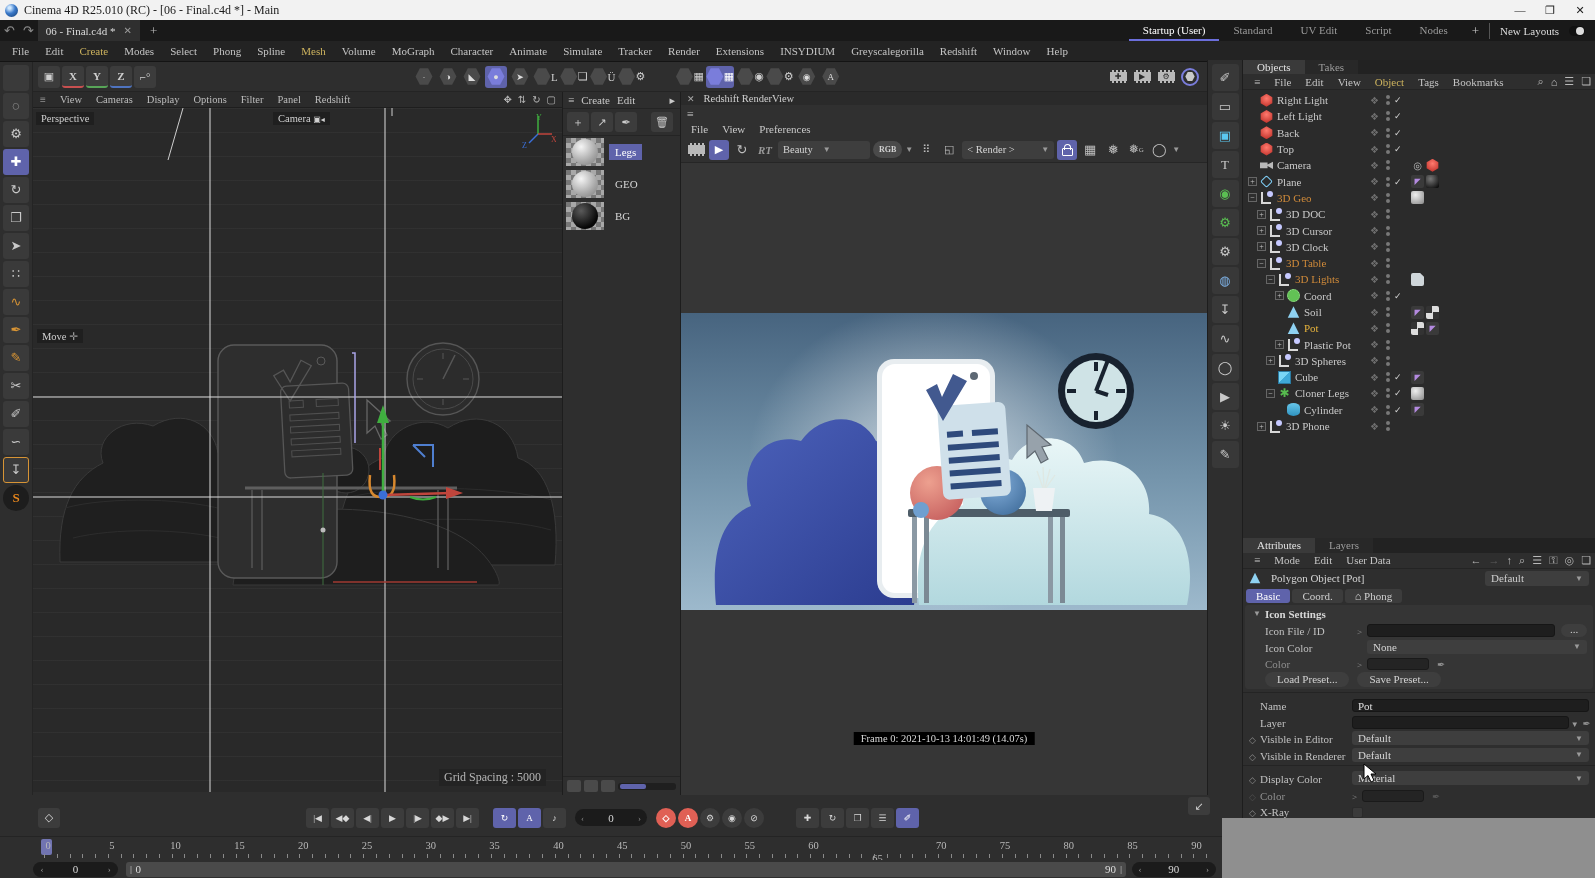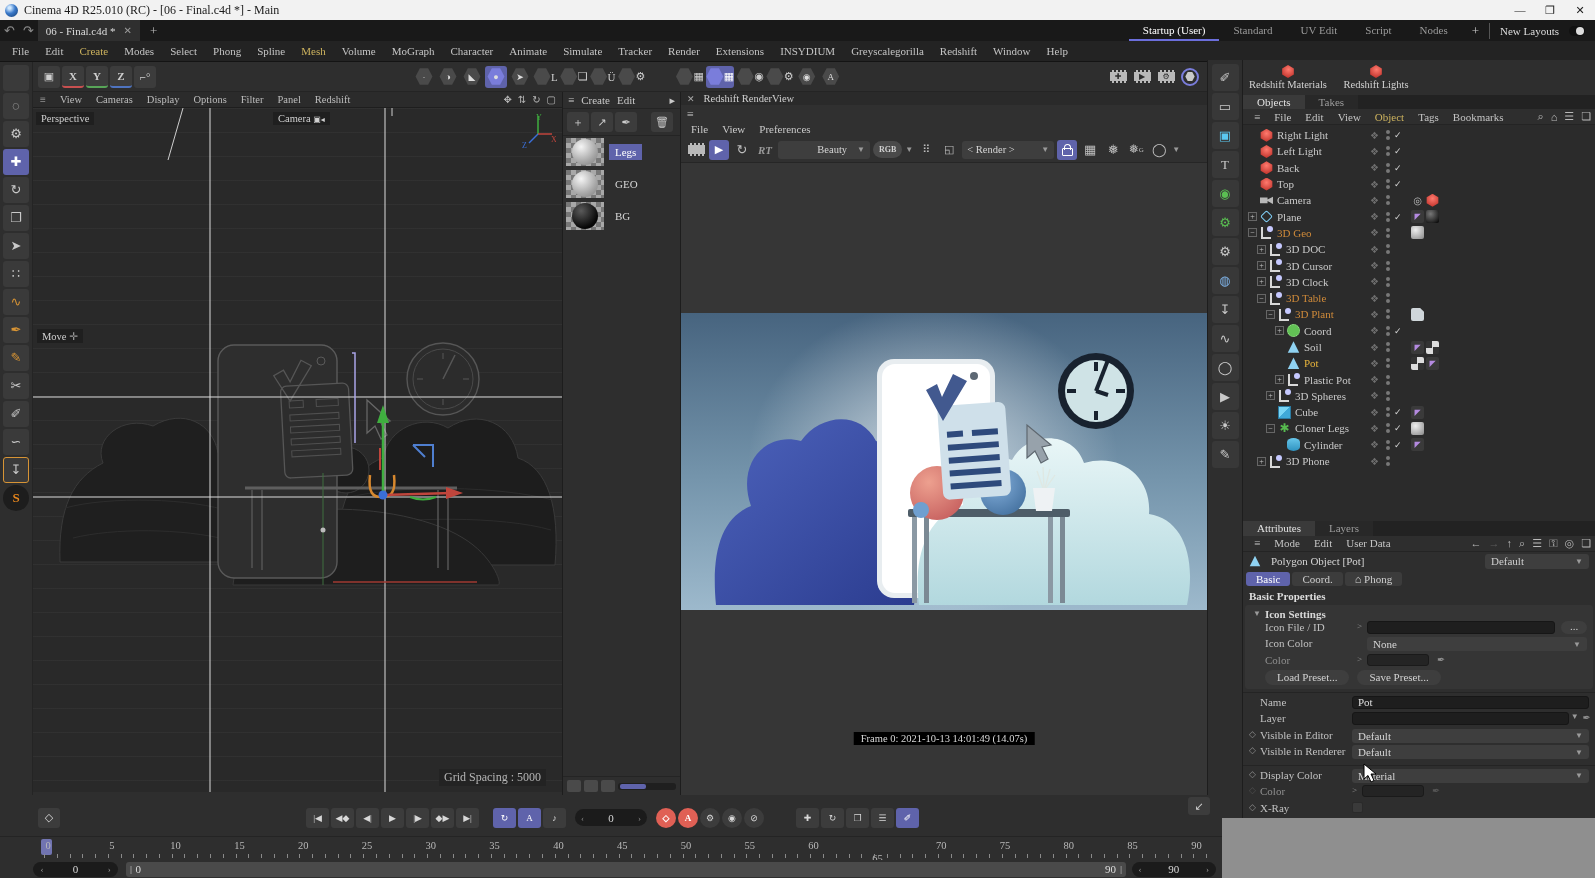--- a/index.html
+++ b/index.html
@@ -174,21 +174,21 @@
   .obj-header{height:19px;display:flex;align-items:center;gap:6px;padding:0 6px;color:#d6d6d6}
   .obj-header .i-poly{width:12px;height:12px}
   .preset-dd{margin-left:auto;width:104px;height:15px;background:#3e3e3e;border-radius:3px;display:flex;
              align-items:center;justify-content:space-between;padding:0 6px;color:#cfcfcf}
   .prop-tabs{height:17px;display:flex;gap:2px;padding:0 3px;align-items:center}
   .prop-tab{padding:1px 10px;background:#3c3c3c;border-radius:3px;color:#cfcfcf}
   .prop-tab.active{background:#5f63ab;color:#fff}
   .sect-title{height:17px;line-height:17px;padding-left:6px;font-weight:bold;color:#dedede}
   .icon-settings{background:#353535;margin:0 2px;border-radius:3px;padding:2px 0}
   .is-head{height:14px;display:flex;align-items:center;padding-left:8px;color:#d8d8d8;gap:4px}
-  .attr-row{height:16.5px;display:flex;align-items:flex-start;padding-left:6px}
+  .attr-row{height:16.5px;display:flex;align-items:flex-end;padding-left:6px}
   .attr-row .dmark{width:11px;color:#8b8b8b;font-size:9px}
   .attr-row .dmark.dim{color:#4f4f4f}
   .attr-label{width:92px;color:#c0c0c0;white-space:nowrap}
   .attr-label.ind{padding-left:14px;width:106px}
   .gt{color:#8f8f8f;width:10px;font-size:9px}
   .fld-input{flex:1;height:13px;background:#1e1e1e;border:1px solid #161616;border-radius:3px;color:#e0e0e0;
              padding:0 5px;margin-right:6px;display:flex;align-items:center}
   .fld-dd{flex:1;height:14px;background:#3e3e3e;border-radius:3px;color:#d5d5d5;display:flex;align-items:center;
           justify-content:space-between;padding:0 6px;margin-right:6px}
   .caret{color:#9a9a9a;font-size:8px}
@@ -636,21 +636,21 @@
         <span>Preferences</span>
 
     </div>
     <div class="rv-toolbar">
       <span class="rv-btn">
           <span class="film"></span>
         </span>
       <span class="rv-btn active">▶</span>
       <span class="rv-btn" style="font-size:13px">↻</span>
       <span class="rv-btn" style="font-style:italic;font-weight:bold;color:#9a9a9a">RT</span>
-      <span class="rv-select" style="width:92px;justify-content:flex-end">
+      <span class="rv-select" style="width:92px;justify-content:flex-start">
         <span>Beauty</span>
           <span class="caret">▼</span>
       </span>
       <span class="rgb-pill">
           <span>RGB</span>
         </span>
       <span class="caret">▼</span>
       <span class="rv-btn">⠿</span>
       <span class="rv-btn">◱</span>
       <span class="rv-select" style="width:92px;justify-content:space-between">
@@ -776,33 +776,20 @@
 
       <span class="rstrip-btn">▶</span>
 
       <span class="rstrip-btn">☀</span>
 
       <span class="rstrip-btn">✎</span>
 
   </div>
 
   <div id="right-panel" class="abs">
-    <div class="rs-btn-row">
-
-        <span class="rs-big-btn">
-          <span class="rs-hex"></span>
-          <span>Redshift Materials</span>
-        </span>
-
-        <span class="rs-big-btn">
-          <span class="rs-hex"></span>
-          <span>Redshift Lights</span>
-        </span>
-
-    </div>
     <div class="om-tabs">
 
         <span class="om-tab active">Objects</span>
 
         <span class="om-tab">Takes</span>
 
     </div>
     <div class="om-menu">
       <span class="mi">≡</span>
 
@@ -956,21 +943,21 @@
           <span class="tree-ctrl">
             <span class="ico-layers">❖</span>
             <span class="vis-dots"></span>
             <span class="tree-check"></span>
             <span class="tags"></span>
           </span>
         </div>
         <div class="tree-row" style="padding-left: 23px;">
           <span class="expander">−</span>
           <span class="tree-ico i-null"></span>
-          <span class="tree-name orange">3D Plant</span>
+          <span class="tree-name orange">3D Lights</span>
           <span class="tree-ctrl">
             <span class="ico-layers">❖</span>
             <span class="vis-dots"></span>
             <span class="tree-check"></span>
             <span class="tags">
               <span class="tag t-note"></span>
             </span>
           </span>
         </div>
         <div class="tree-row" style="padding-left: 32px;">
@@ -1132,21 +1119,20 @@
     </div>
     <div class="prop-tabs">
 
         <span class="prop-tab active">Basic</span>
 
         <span class="prop-tab">Coord.</span>
 
         <span class="prop-tab">⌂ Phong</span>
 
     </div>
-    <div class="sect-title">Basic Properties</div>
     <div class="icon-settings">
       <div class="is-head">
         <span class="caret">▼</span>
         <span style="font-weight:bold">Icon Settings</span>
       </div>
       <div class="attr-row">
         <span class="attr-label ind">Icon File / ID</span>
         <span class="gt">˃</span>
         <span class="fld-input"></span>
         <span class="dots-btn">...</span>

